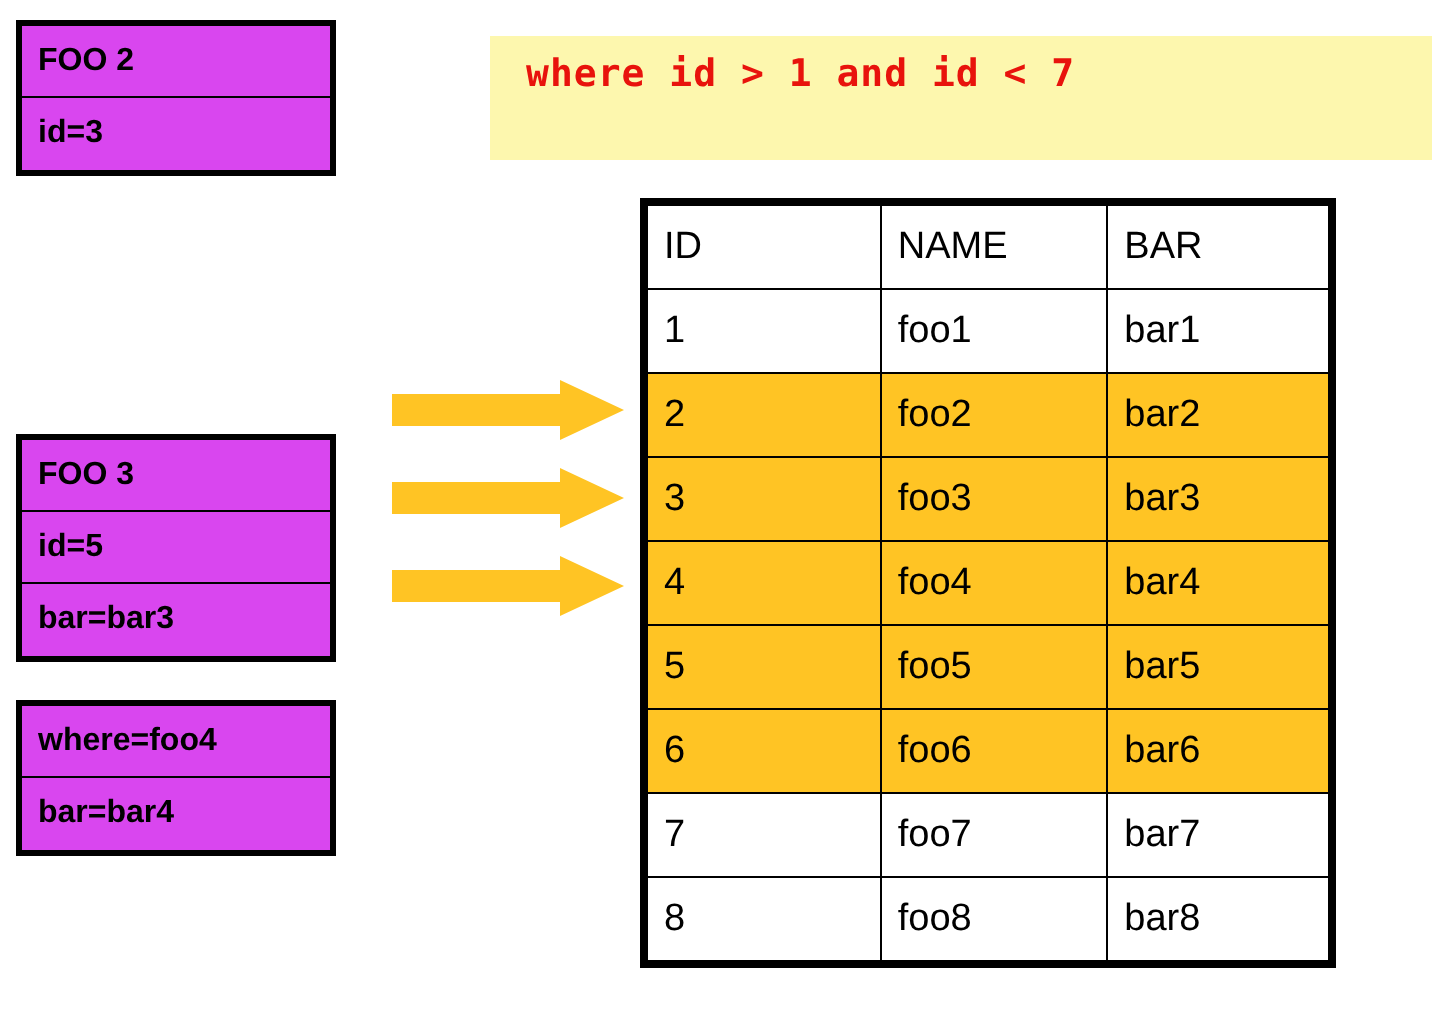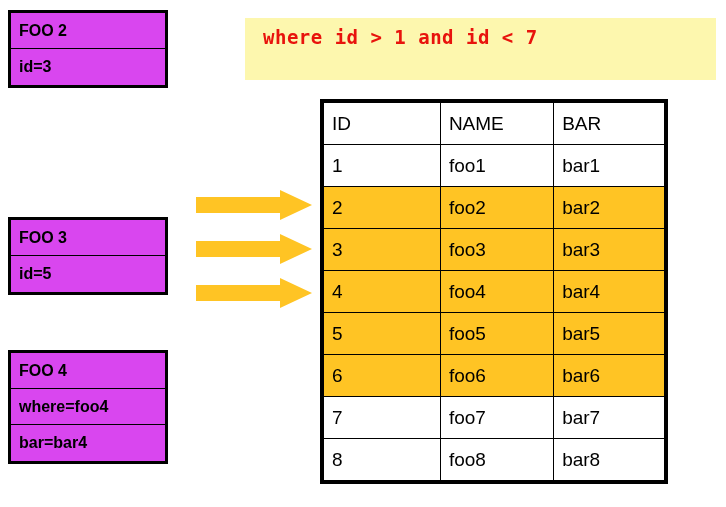--- a/index.html
+++ b/index.html
@@ -118,24 +118,24 @@
 <body>
 
 <div class="foo-card foo-card-1">
   <div class="foo-row">FOO 2</div>
   <div class="foo-row">id=3</div>
 </div>
 
 <div class="foo-card foo-card-2">
   <div class="foo-row">FOO 3</div>
   <div class="foo-row">id=5</div>
+  <div class="foo-row">bar=bar3</div>
 </div>
 
 <div class="foo-card foo-card-3">
-  <div class="foo-row">FOO 4</div>
   <div class="foo-row">where=foo4</div>
   <div class="foo-row">bar=bar4</div>
 </div>
 
 <div class="arrow-group">
   <div class="arrow arrow-1">
     <svg width="116" height="30" viewBox="0 0 116 30" xmlns="http://www.w3.org/2000/svg">
       <polygon points="0,7 84,7 84,0 116,15 84,30 84,23 0,23" fill="#ffc424"></polygon>
     </svg>
   </div>

